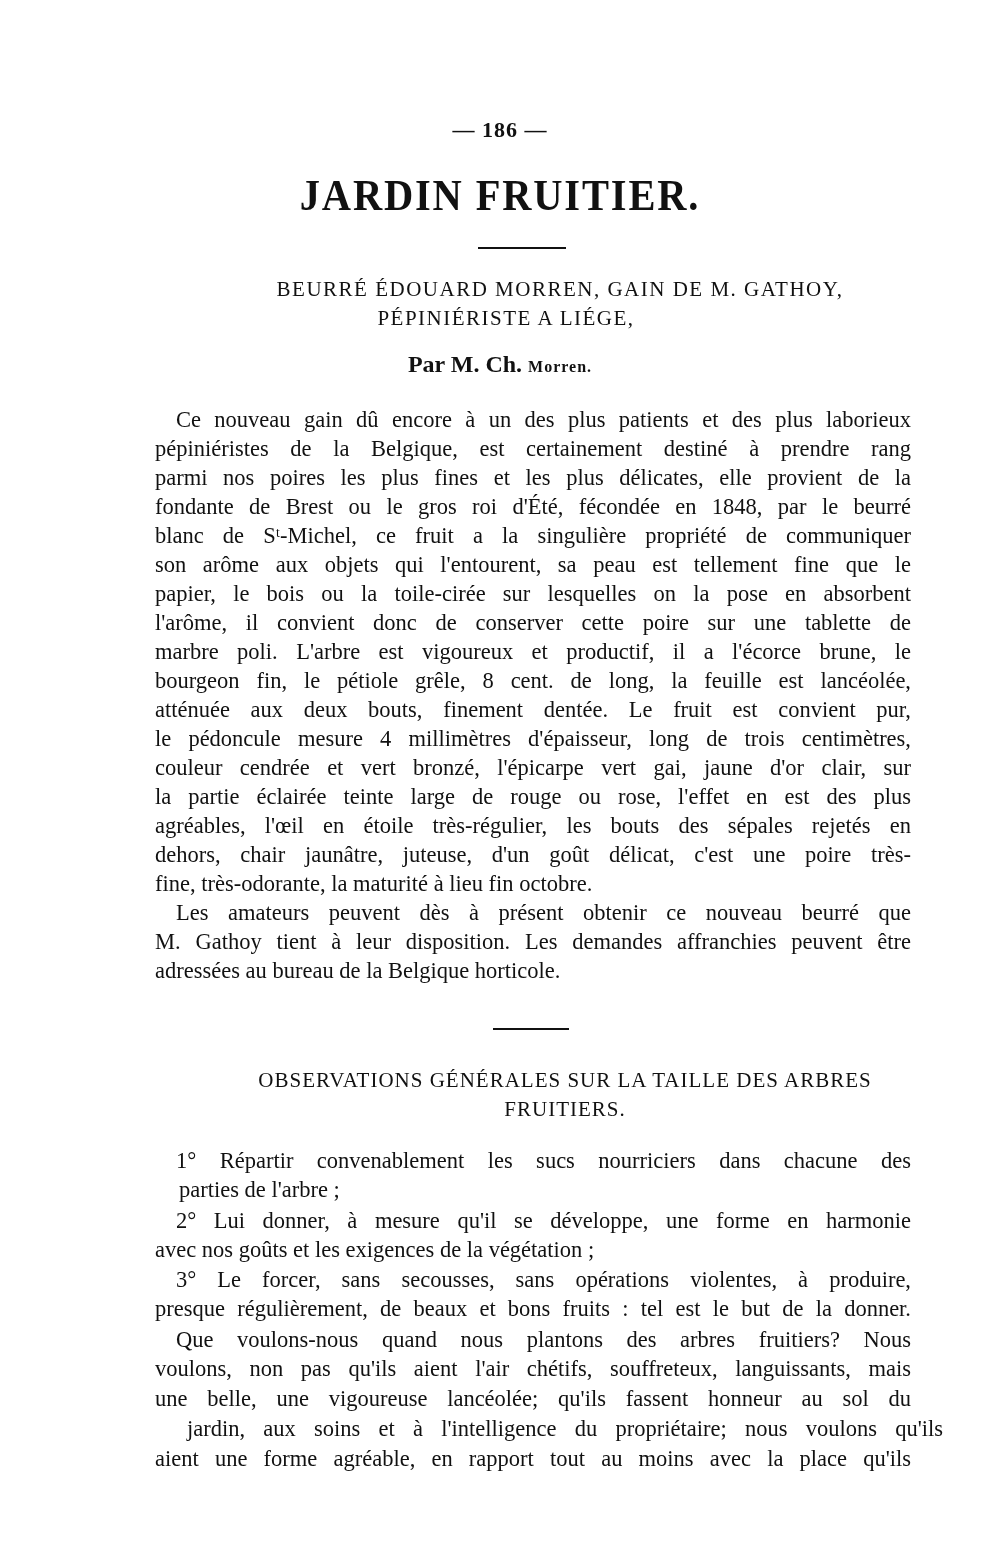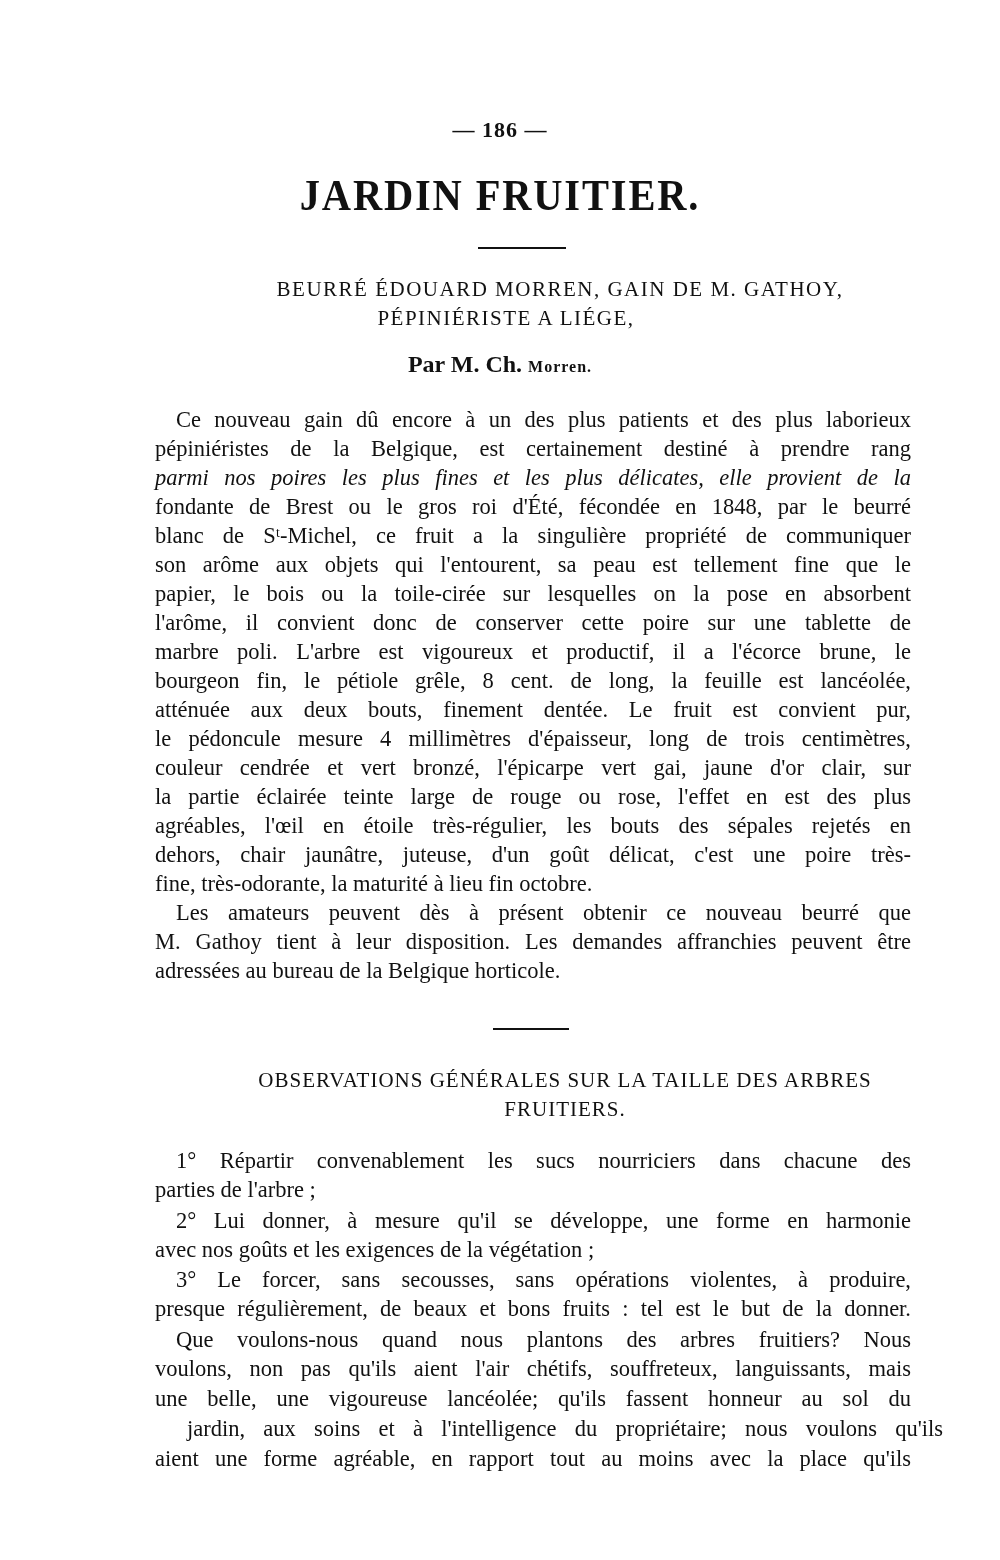--- a/index.html
+++ b/index.html
@@ -33,21 +33,21 @@
   <div class="rule" style="left:478px; top:247px; width:88px;"></div>
 
   <div class="center sub sub1">BEURRÉ ÉDOUARD MORREN, GAIN DE M. GATHOY,</div>
   <div class="center sub sub2">PÉPINIÉRISTE A LIÉGE,</div>
   <div class="center byline">
     <span>Par M. Ch. </span><span class="sc">Morren.</span>
   </div>
 
   <div class="line indent" style="top:405px;">Ce nouveau gain dû encore à un des plus patients et des plus laborieux</div>
   <div class="line" style="top:434px;">pépiniéristes de la Belgique, est certainement destiné à prendre rang</div>
-  <div class="line" style="top:463px;font-style:italic;">parmi nos poires les plus fines et les plus délicates, elle provient de la</div>
+  <div class="line" style="top:463px;">parmi nos poires les plus fines et les plus délicates, elle provient de la</div>
   <div class="line" style="top:492px;">fondante de Brest ou le gros roi d'Été, fécondée en 1848, par le beurré</div>
   <div class="line" style="top:521px;">blanc de Sᵗ-Michel, ce fruit a la singulière propriété de communiquer</div>
   <div class="line" style="top:550px;">son arôme aux objets qui l'entourent, sa peau est tellement fine que le</div>
   <div class="line" style="top:579px;">papier, le bois ou la toile-cirée sur lesquelles on la pose en absorbent</div>
   <div class="line" style="top:608px;">l'arôme, il convient donc de conserver cette poire sur une tablette de</div>
   <div class="line" style="top:637px;">marbre poli. L'arbre est vigoureux et productif, il a l'écorce brune, le</div>
   <div class="line" style="top:666px;">bourgeon fin, le pétiole grêle, 8 cent. de long, la feuille est lancéolée,</div>
   <div class="line" style="top:695px;">atténuée aux deux bouts, finement dentée. Le fruit est convient pur,</div>
   <div class="line" style="top:724px;">le pédoncule mesure 4 millimètres d'épaisseur, long de trois centimètres,</div>
   <div class="line" style="top:753px;">couleur cendrée et vert bronzé, l'épicarpe vert gai, jaune d'or clair, sur</div>
@@ -58,21 +58,21 @@
   <div class="line indent" style="top:898px;">Les amateurs peuvent dès à présent obtenir ce nouveau beurré que</div>
   <div class="line" style="top:927px;">M. Gathoy tient à leur disposition. Les demandes affranchies peuvent être</div>
   <div class="line last" style="top:956px;">adressées au bureau de la Belgique horticole.</div>
 
   <div class="rule" style="left:493px; top:1028px; width:76px;"></div>
 
   <div class="center sec-head sh1">OBSERVATIONS GÉNÉRALES SUR LA TAILLE DES ARBRES</div>
   <div class="center sec-head sh2">FRUITIERS.</div>
 
   <div class="line indent" style="top:1146px;">1° Répartir convenablement les sucs nourriciers dans chacune des</div>
-  <div class="line last" style="top:1175px;">parties de l'arbre ;</div>
+  <div class="line last" style="top:1175px;margin-left:24px;">parties de l'arbre ;</div>
   <div class="line indent" style="top:1206px;">2° Lui donner, à mesure qu'il se développe, une forme en harmonie</div>
   <div class="line last" style="top:1235px;">avec nos goûts et les exigences de la végétation ;</div>
   <div class="line indent" style="top:1265px;">3° Le forcer, sans secousses, sans opérations violentes, à produire,</div>
   <div class="line" style="top:1294px;">presque régulièrement, de beaux et bons fruits : tel est le but de la donner.</div>
   <div class="line indent" style="top:1325px;">Que voulons-nous quand nous plantons des arbres fruitiers? Nous</div>
   <div class="line" style="top:1354px;">voulons, non pas qu'ils aient l'air chétifs, souffreteux, languissants, mais</div>
   <div class="line" style="top:1384px;">une belle, une vigoureuse lancéolée; qu'ils fassent honneur au sol du</div>
   <div class="line" style="top:1414px;margin-left:32px;">jardin, aux soins et à l'intelligence du propriétaire; nous voulons qu'ils</div>
   <div class="line" style="top:1444px;">aient une forme agréable, en rapport tout au moins avec la place qu'ils</div>
 

